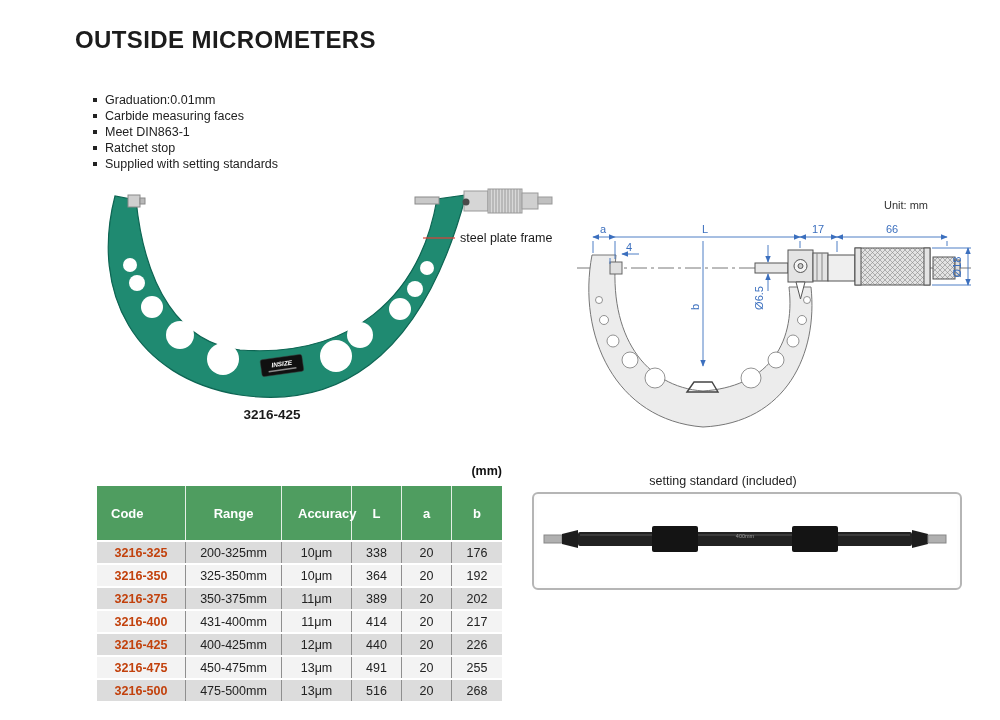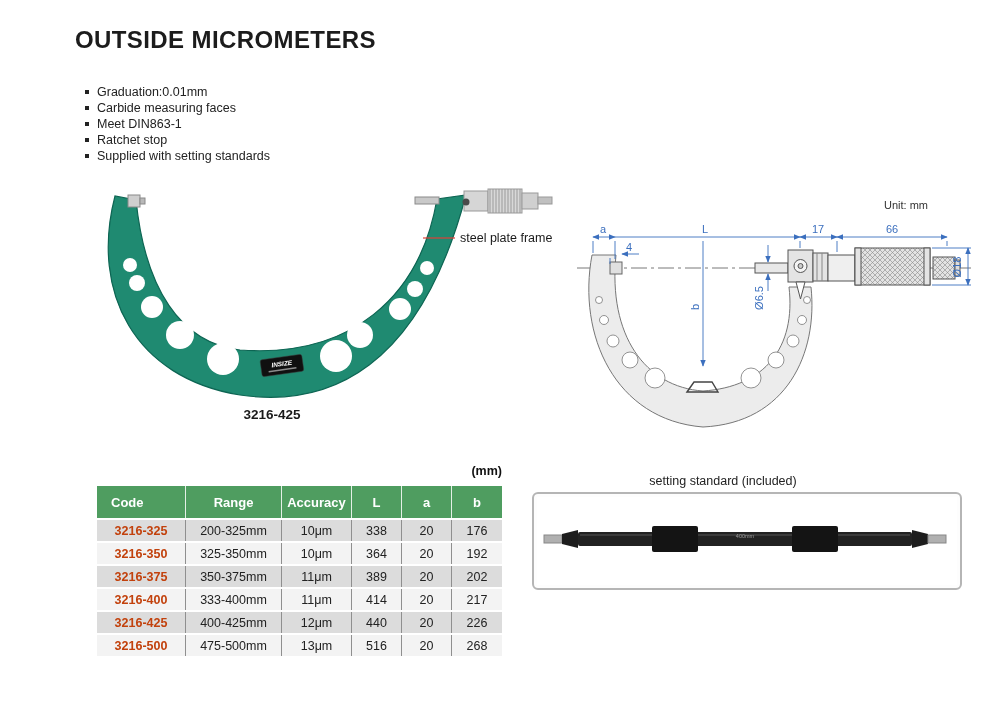--- a/index.html
+++ b/index.html
@@ -4,21 +4,21 @@
 <style>
   html,body { margin:0; padding:0; background:#fff; }
   body { font-family:"Liberation Sans", sans-serif; color:#1a1a1a; }
   #page { position:relative; width:1000px; height:720px; background:#fff; overflow:hidden; }
 
   .page-title {
     position:absolute; left:75px; top:26px;
     font-size:24px; font-weight:bold; letter-spacing:.4px; color:#1c1c1c;
   }
 
-  .features { position:absolute; left:85px; top:84px; margin:0; padding:0; list-style:none; }
+  .features { position:absolute; left:85px; top:84px; margin:8px; padding:0; list-style:none; }
   .features li { font-size:12.5px; line-height:16px; color:#222; white-space:nowrap; }
   .features li .sq {
     display:inline-block; width:4px; height:4px; background:#222;
     margin-right:8px; vertical-align:2px;
   }
 
   svg text { font-family:"Liberation Sans", sans-serif; }
   .dim-text { fill:#3b6fbe; font-size:11px; }
 
   .photo-svg   { position:absolute; left:90px;  top:178px; }
@@ -26,21 +26,21 @@
 
   .mm-note {
     position:absolute; left:97px; top:464px; width:405px;
     text-align:right; font-size:12.5px; font-weight:bold; color:#111;
   }
 
   .spec-table { position:absolute; left:97px; top:484px; }
   table { border-collapse:separate; border-spacing:0 2px; table-layout:fixed; width:405px; }
   th {
     background:var(--tbl-green,#4f9d60); color:#fff; font-size:13px; font-weight:bold;
-    height:22px; text-align:center; padding:5px;
+    height:22px; text-align:center; padding:16px;
   }
   th.col-code { text-align:left; padding-left:14px; }
   th + th { border-left:1px solid rgba(255,255,255,.85); }
   td { height:21px; text-align:center; font-size:12.5px; color:#222; padding:0; }
   td + td { border-left:1px solid #8f8f8f; }
   td.code { font-weight:bold; color:#c2410c; }
   tbody tr:nth-child(odd)  td { background:#dcdcdc; }
   tbody tr:nth-child(even) td { background:#f3f3f3; }
 
   .std-caption {
@@ -257,33 +257,41 @@
           <tr>
             <td class="code">3216-375</td>
             <td>350-375mm</td>
             <td>11μm</td>
             <td>389</td>
             <td>20</td>
             <td>202</td>
           </tr>
           <tr>
             <td class="code">3216-400</td>
-            <td>333-400mm</td>
+            <td>431-400mm</td>
             <td>11μm</td>
             <td>414</td>
             <td>20</td>
             <td>217</td>
           </tr>
           <tr>
             <td class="code">3216-425</td>
             <td>400-425mm</td>
             <td>12μm</td>
             <td>440</td>
             <td>20</td>
             <td>226</td>
+          </tr>
+          <tr>
+            <td class="code">3216-475</td>
+            <td>450-475mm</td>
+            <td>13μm</td>
+            <td>491</td>
+            <td>20</td>
+            <td>255</td>
           </tr>
           <tr>
             <td class="code">3216-500</td>
             <td>475-500mm</td>
             <td>13μm</td>
             <td>516</td>
             <td>20</td>
             <td>268</td>
           </tr>
         </tbody>

